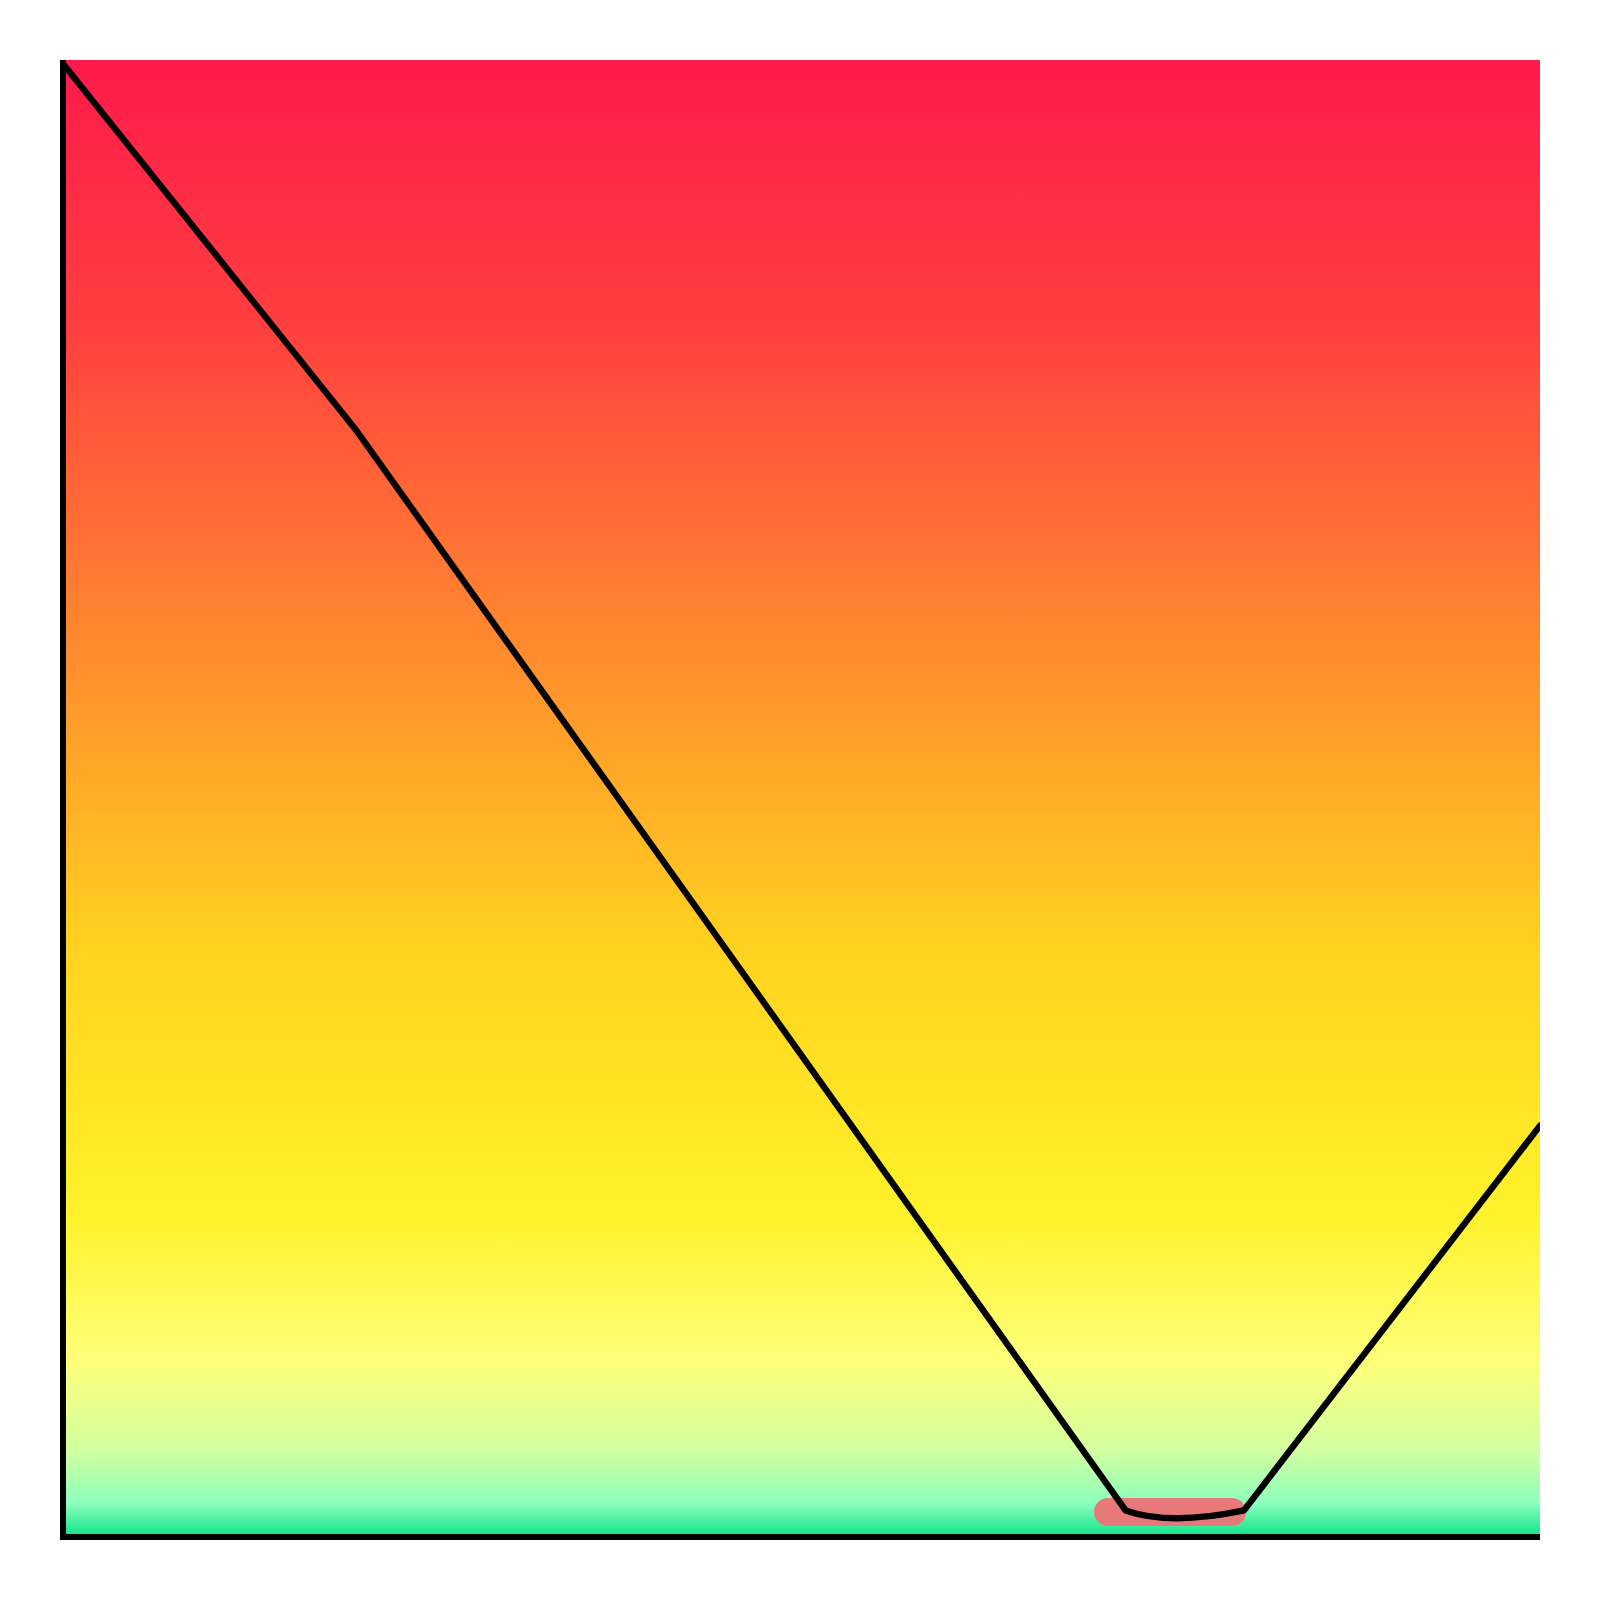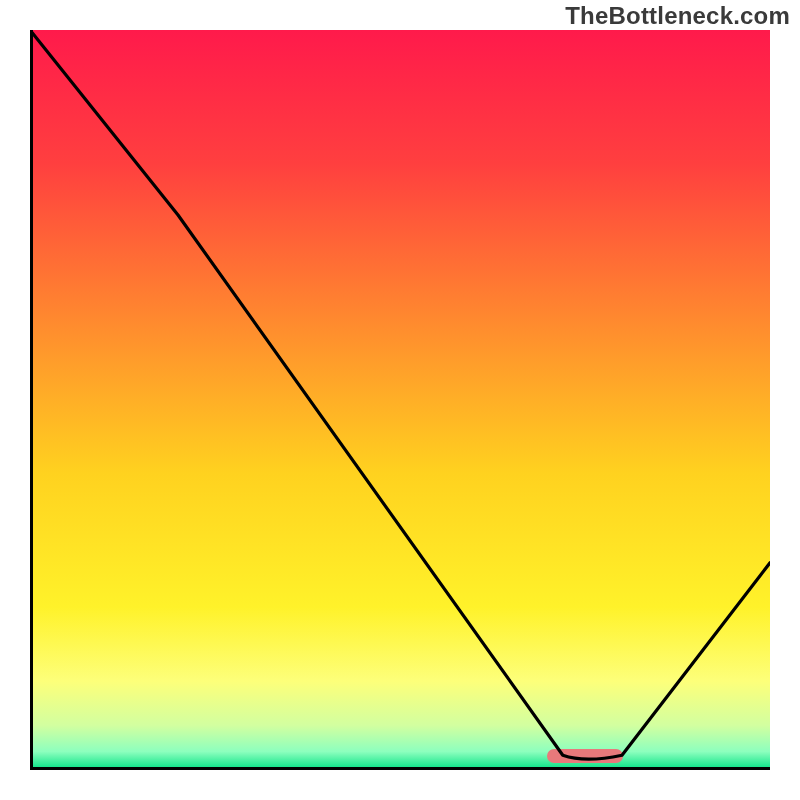--- a/index.html
+++ b/index.html
@@ -59,21 +59,20 @@
     background: #e8797b;
     border-radius: 10px;
     height: 14px;
   }
 </style>
 </head>
 <body>
 
 <div class="wrap">
 
-  <div class="watermark">TheBottleneck.com</div>
 
   <div class="plot-area">
 
     <svg class="gradient" viewBox="0 0 740 740" preserveAspectRatio="none">
       <defs>
         <linearGradient id="gmain" x1="0" y1="0" x2="0" y2="1">
           <stop offset="0%" stop-color="#ff1a4b"></stop>
           <stop offset="18%" stop-color="#ff3f3f"></stop>
           <stop offset="40%" stop-color="#ff8c2e"></stop>
           <stop offset="60%" stop-color="#ffd21f"></stop>

